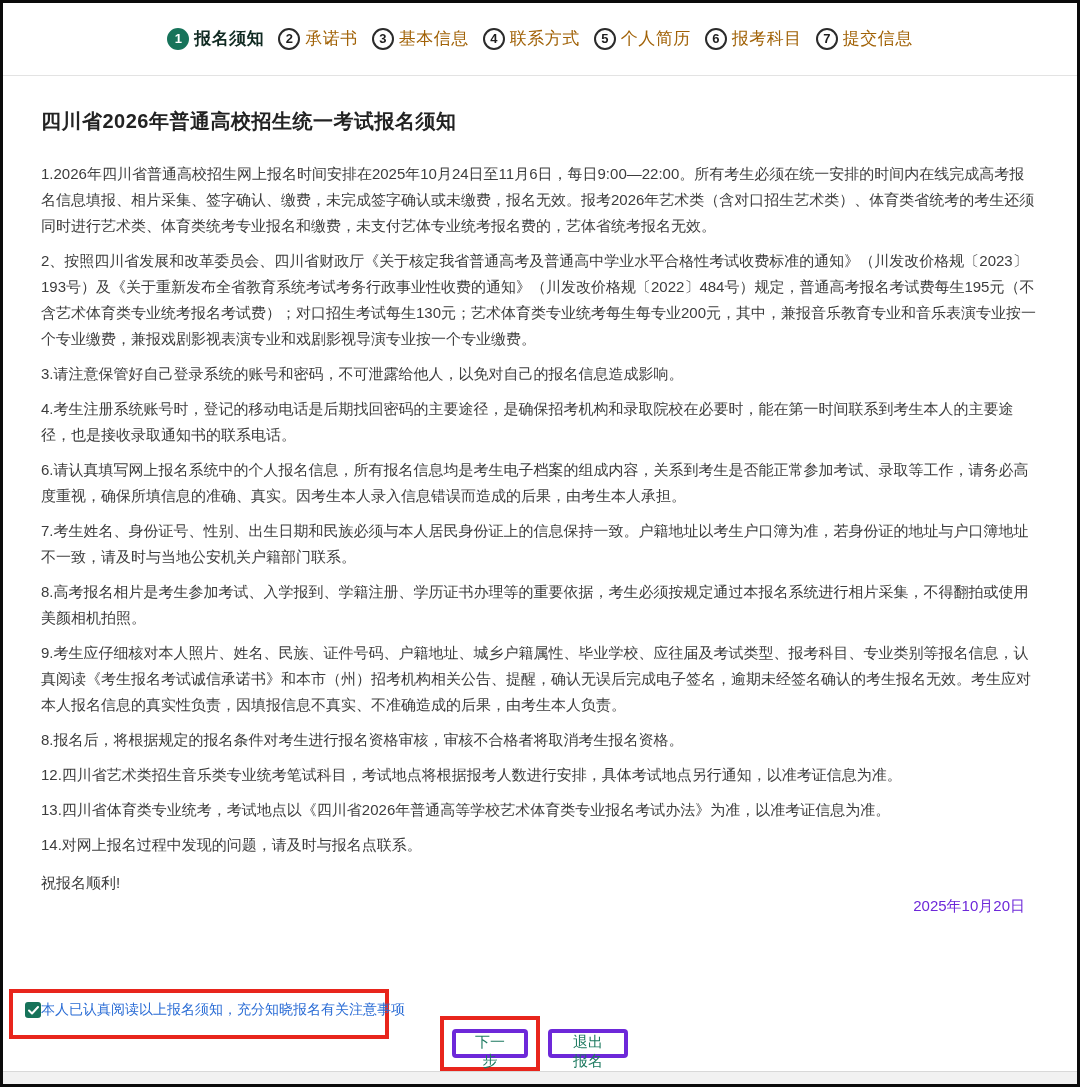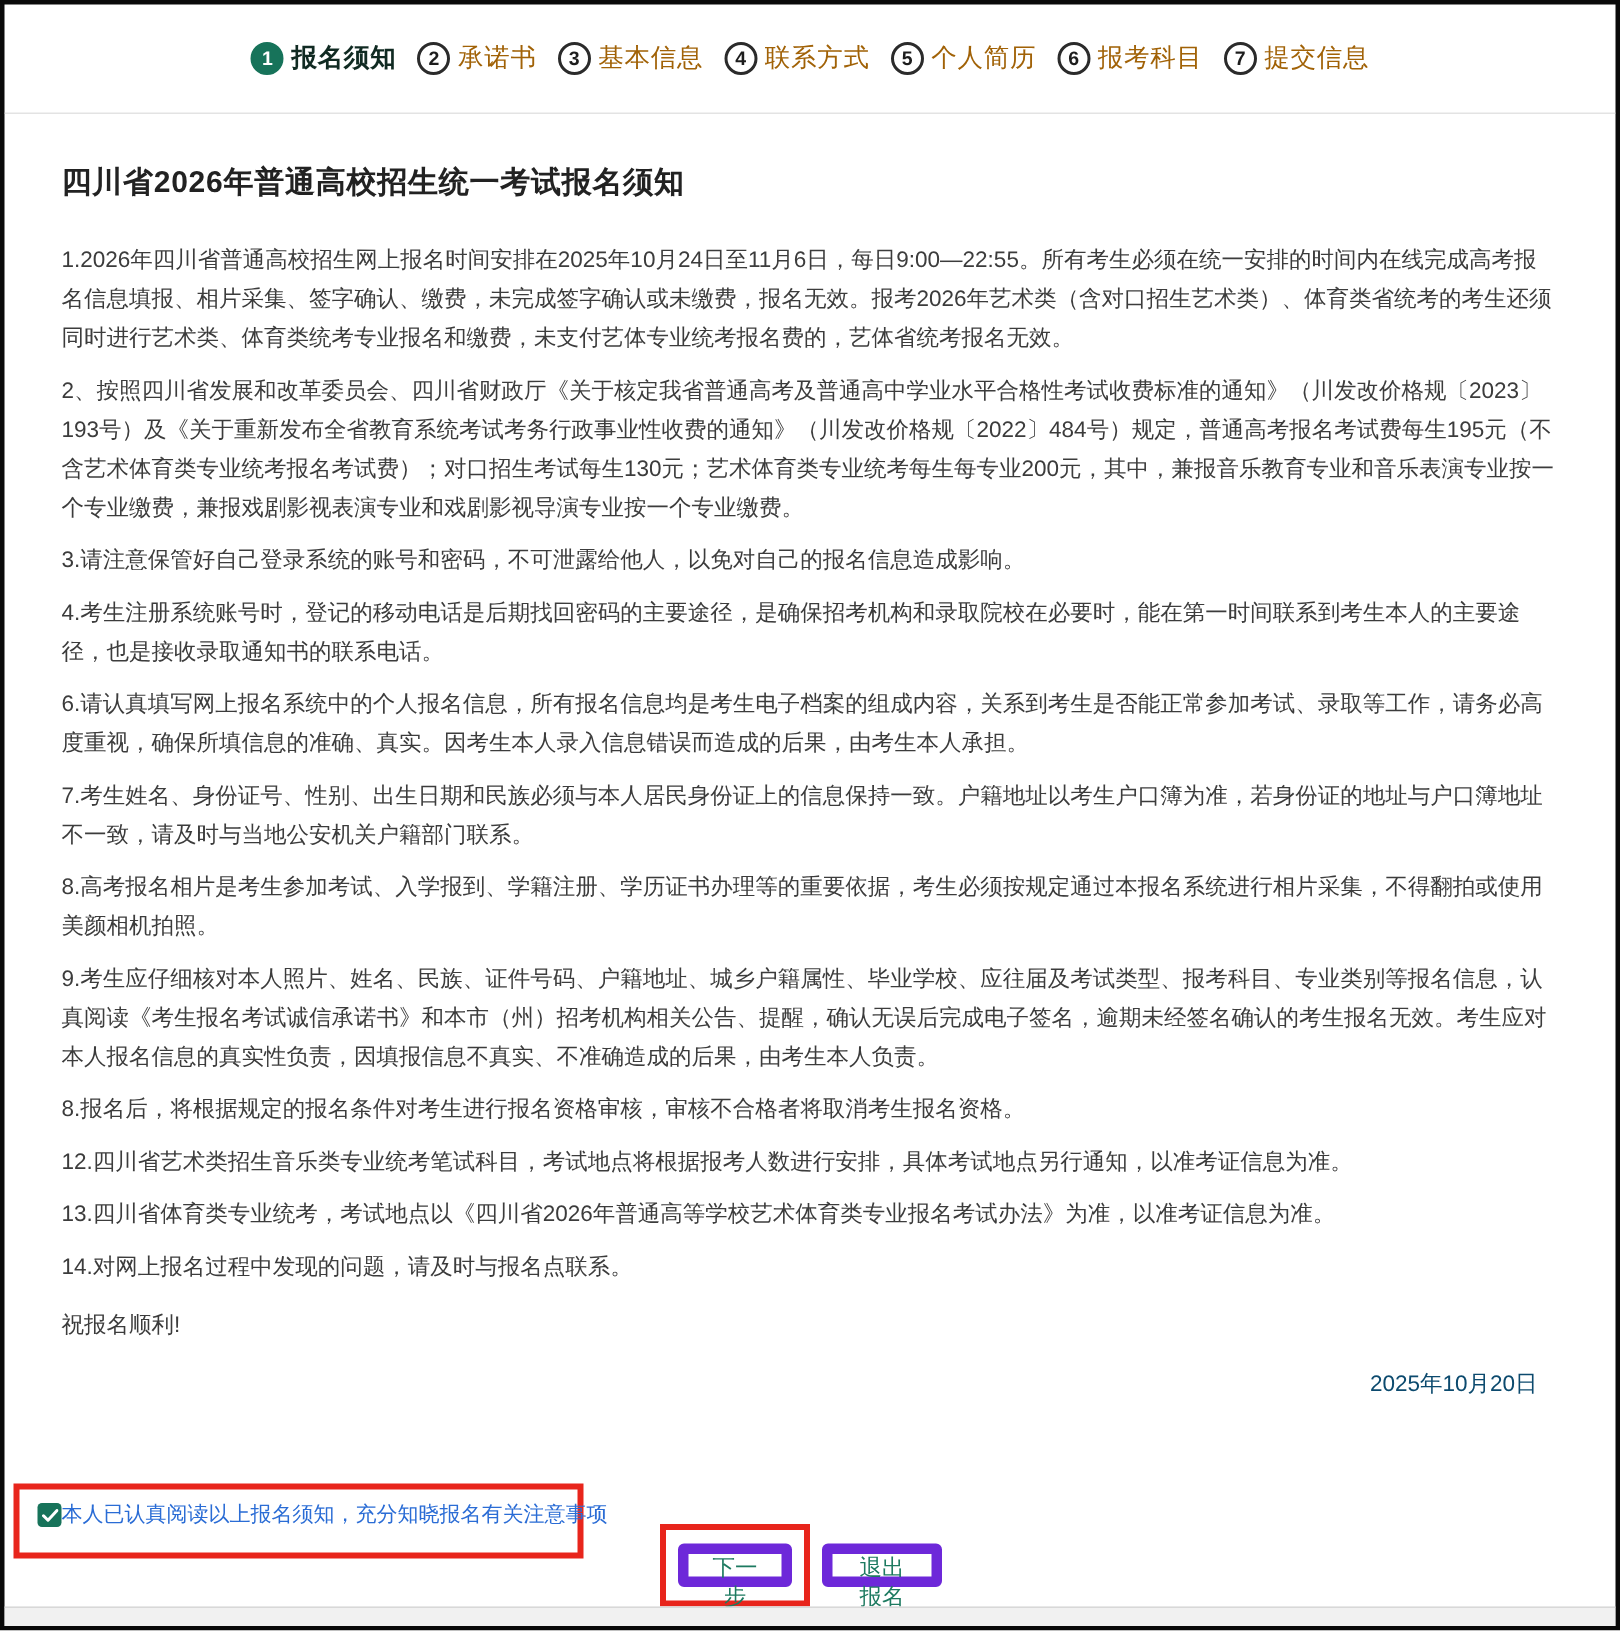--- a/index.html
+++ b/index.html
@@ -33,42 +33,42 @@
   .doc-title {
     text-align:left; font-size:20px; font-weight:bold; color:#222;
     letter-spacing:0.5px; margin-bottom:26px;
   }
   .doc-para {
     font-size:15px; line-height:26px; color:#3c3c3c;
     margin-bottom:9px; text-align:left;
   }
   .closing { font-size:15px; color:#3c3c3c; margin-top:16px; }
   .doc-date {
-    text-align:right; font-size:15px; color:#0c4a6e;
-    padding-right:14px; margin-top:20px;
+    text-align:right; font-size:15px; color:#6d28d9;
+    padding-right:14px; margin-top:4px;
   }
   
   .red-box { border:4px solid #e8251c; position:absolute; background:transparent; }
   .agree-annotation { left:6px; top:986px; width:380px; height:50px; }
   .next-annotation  { left:437px; top:1013px; width:100px; height:55px; }
   
   .agree-row {
     display:flex; align-items:center; 
     padding:8px 0 0 12px; cursor:pointer;
   }
   .checkbox {
     width:16px; height:16px; border-radius:3px; background:#17735a;
     display:flex; align-items:center; justify-content:center; flex:0 0 auto;
   }
   .checkbox svg { display:block; }
   .agree-label { font-size:14px; color:#2a6cd5; white-space:nowrap; }
   
   .btn {
     position:absolute; height:29px; background:#fff;
-    border:7px solid #6d28d9; border-radius:4px;
+    border:4px solid #6d28d9; border-radius:4px;
     color:#1d7a60; font-size:15px; text-align:center;
     font-family:inherit; cursor:pointer; padding:0 16px;
   }
   .btn-next { left:449px; top:1026px; width:76px; }
   .btn-exit { left:545px; top:1026px; width:80px; }
   
   .bottom-strip {
     position:absolute; left:0; right:0; bottom:0; height:13px;
     background:#f1f1f1; border-top:1px solid #d8d8d8;
   }
@@ -107,21 +107,21 @@
         <span class="step-circle">7</span>
         <span class="step-label">提交信息</span>
       </div>
     </div>
 
   <hr class="top-divider">
 
   <div class="content">
     <div class="doc-title">四川省2026年普通高校招生统一考试报名须知</div>
     <div>
-        <p class="doc-para">1.2026年四川省普通高校招生网上报名时间安排在2025年10月24日至11月6日，每日9:00—22:55。所有考生必须在统一安排的时间内在线完成高考报名信息填报、相片采集、签字确认、缴费，未完成签字确认或未缴费，报名无效。报考2026年艺术类（含对口招生艺术类）、体育类省统考的考生还须同时进行艺术类、体育类统考专业报名和缴费，未支付艺体专业统考报名费的，艺体省统考报名无效。</p>
+        <p class="doc-para">1.2026年四川省普通高校招生网上报名时间安排在2025年10月24日至11月6日，每日9:00—22:00。所有考生必须在统一安排的时间内在线完成高考报名信息填报、相片采集、签字确认、缴费，未完成签字确认或未缴费，报名无效。报考2026年艺术类（含对口招生艺术类）、体育类省统考的考生还须同时进行艺术类、体育类统考专业报名和缴费，未支付艺体专业统考报名费的，艺体省统考报名无效。</p>
         <p class="doc-para">2、按照四川省发展和改革委员会、四川省财政厅《关于核定我省普通高考及普通高中学业水平合格性考试收费标准的通知》（川发改价格规〔2023〕193号）及《关于重新发布全省教育系统考试考务行政事业性收费的通知》（川发改价格规〔2022〕484号）规定，普通高考报名考试费每生195元（不含艺术体育类专业统考报名考试费）；对口招生考试每生130元；艺术体育类专业统考每生每专业200元，其中，兼报音乐教育专业和音乐表演专业按一个专业缴费，兼报戏剧影视表演专业和戏剧影视导演专业按一个专业缴费。</p>
         <p class="doc-para">3.请注意保管好自己登录系统的账号和密码，不可泄露给他人，以免对自己的报名信息造成影响。</p>
         <p class="doc-para">4.考生注册系统账号时，登记的移动电话是后期找回密码的主要途径，是确保招考机构和录取院校在必要时，能在第一时间联系到考生本人的主要途径，也是接收录取通知书的联系电话。</p>
         <p class="doc-para">6.请认真填写网上报名系统中的个人报名信息，所有报名信息均是考生电子档案的组成内容，关系到考生是否能正常参加考试、录取等工作，请务必高度重视，确保所填信息的准确、真实。因考生本人录入信息错误而造成的后果，由考生本人承担。</p>
         <p class="doc-para">7.考生姓名、身份证号、性别、出生日期和民族必须与本人居民身份证上的信息保持一致。户籍地址以考生户口簿为准，若身份证的地址与户口簿地址不一致，请及时与当地公安机关户籍部门联系。</p>
         <p class="doc-para">8.高考报名相片是考生参加考试、入学报到、学籍注册、学历证书办理等的重要依据，考生必须按规定通过本报名系统进行相片采集，不得翻拍或使用美颜相机拍照。</p>
         <p class="doc-para">9.考生应仔细核对本人照片、姓名、民族、证件号码、户籍地址、城乡户籍属性、毕业学校、应往届及考试类型、报考科目、专业类别等报名信息，认真阅读《考生报名考试诚信承诺书》和本市（州）招考机构相关公告、提醒，确认无误后完成电子签名，逾期未经签名确认的考生报名无效。考生应对本人报名信息的真实性负责，因填报信息不真实、不准确造成的后果，由考生本人负责。</p>
         <p class="doc-para">8.报名后，将根据规定的报名条件对考生进行报名资格审核，审核不合格者将取消考生报名资格。</p>
         <p class="doc-para">12.四川省艺术类招生音乐类专业统考笔试科目，考试地点将根据报考人数进行安排，具体考试地点另行通知，以准考证信息为准。</p>
         <p class="doc-para">13.四川省体育类专业统考，考试地点以《四川省2026年普通高等学校艺术体育类专业报名考试办法》为准，以准考证信息为准。</p>

